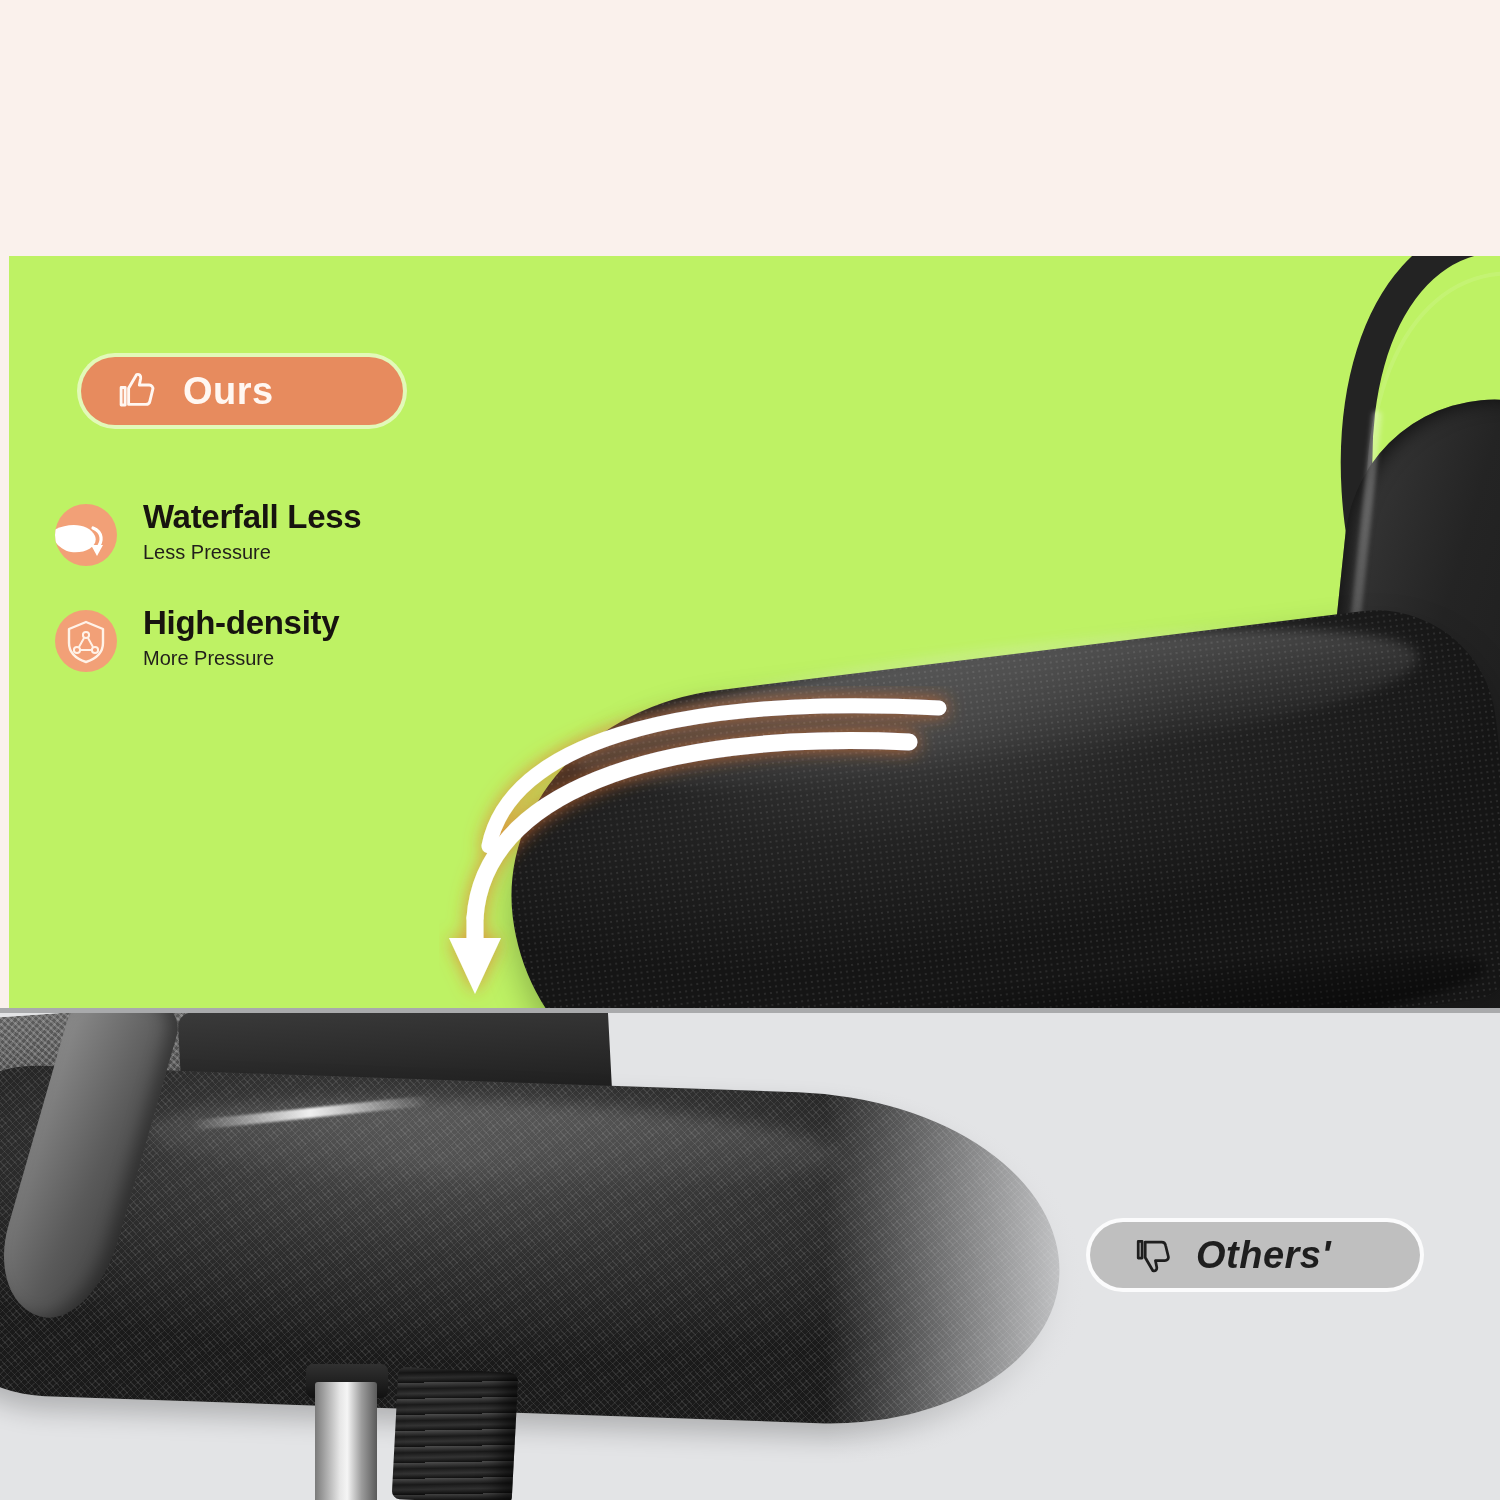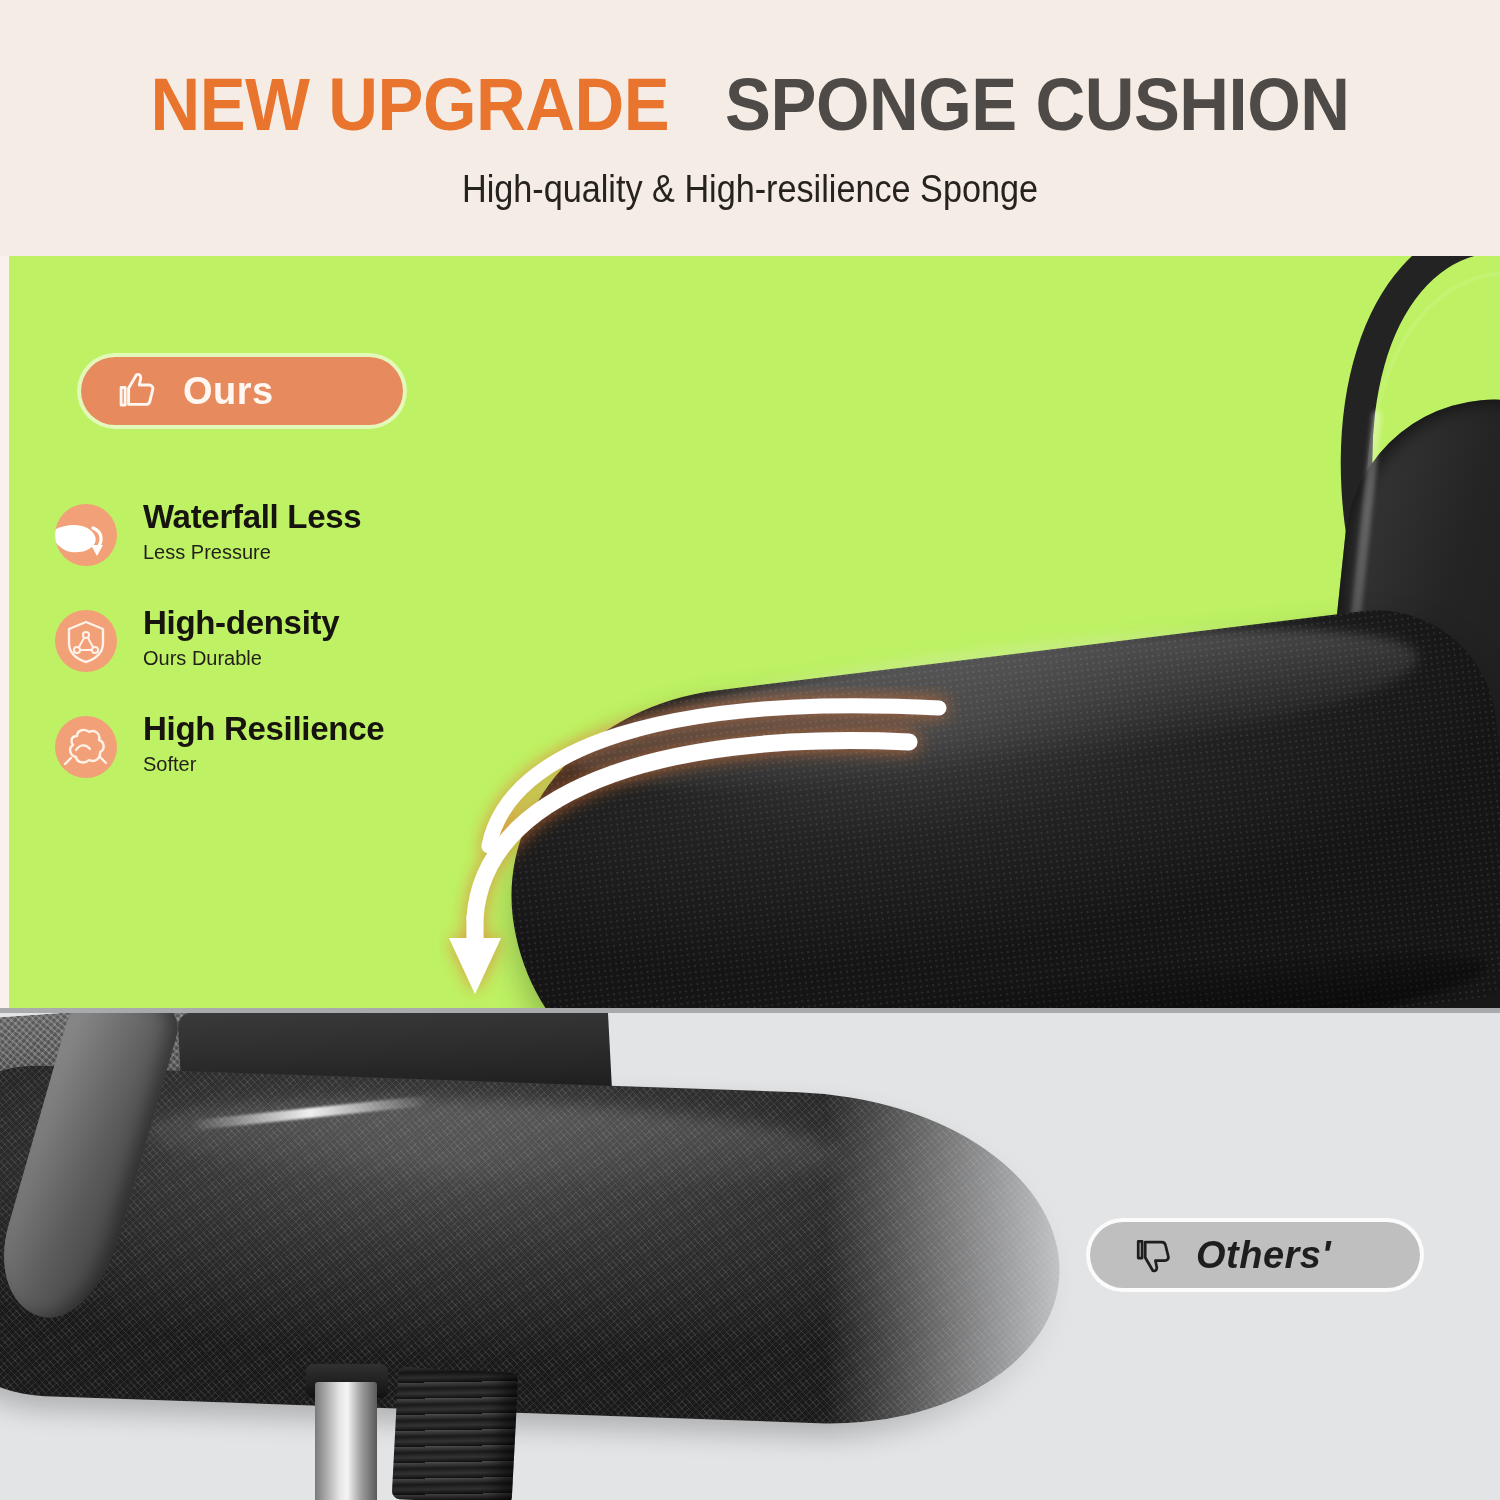--- a/index.html
+++ b/index.html
@@ -322,38 +322,24 @@
           <svg width="62" height="62" viewBox="0 0 62 62">
             <path d="M31 12 L48 19 V33 C48 43 40 49 31 52 C22 49 14 43 14 33 V19 Z" fill="none" stroke="#FFF2E8" stroke-width="2.4" stroke-linejoin="round"></path>
             <circle cx="31" cy="25" r="3.1" fill="none" stroke="#FFF2E8" stroke-width="2"></circle>
             <circle cx="22" cy="40" r="3.1" fill="none" stroke="#FFF2E8" stroke-width="2"></circle>
             <circle cx="40" cy="40" r="3.1" fill="none" stroke="#FFF2E8" stroke-width="2"></circle>
             <path d="M29 28 L24 37 M33 28 L38 37 M25 40 h12" stroke="#FFF2E8" stroke-width="2" fill="none"></path>
           </svg>
         </div>
         <div class="f-text">
           <div class="f-title">High-density</div>
-          <div class="f-sub">Ours Durable</div>
+          <div class="f-sub">More Pressure</div>
         </div>
       </div>
 
-      <div class="feature">
-        <div class="f-icon">
-          <svg width="62" height="62" viewBox="0 0 62 62">
-            <path d="M22 20 C22 14 30 12 34 16 C40 13 46 18 44 24 C50 26 50 34 45 36
-                     C46 42 40 47 34 44 C30 48 22 47 21 41 C15 40 13 32 18 29 C15 24 17 20 22 20 Z" fill="none" stroke="#FFF2E8" stroke-width="2.4" stroke-linejoin="round"></path>
-            <path d="M21 34 C25 28 31 28 35 33" fill="none" stroke="#FFF2E8" stroke-width="2.2" stroke-linecap="round"></path>
-            <path d="M16 42 L10 48 M45 41 L51 47" stroke="#FFF2E8" stroke-width="2.4" stroke-linecap="round"></path>
-          </svg>
-        </div>
-        <div class="f-text">
-          <div class="f-title">High Resilience</div>
-          <div class="f-sub">Softer</div>
-        </div>
-      </div>
 
     </div>
   </div>
 
   <div class="panel-divider"></div>
 
   <div class="bottom-panel">
     <div class="photo-bot">
       <div class="bot-backrest"></div>
       <div class="bot-backpad"></div>
@@ -372,22 +358,14 @@
 
   <div class="badge badge-others" style="z-index:70;">
     <svg width="44" height="44" viewBox="0 0 24 24">
       <path d="M3.4 4.6h2.1v9.1H3.4z" fill="none" stroke="#1E1E1E" stroke-width="1.5" stroke-linejoin="round"></path>
       <path d="M7.2 13.4 11.4 20.6c1.4.4 2.3-.6 2.1-1.9l-.7-3.6h5.1c1.3 0 2.2-1.1 1.9-2.3l-1.5-6.1c-.2-1-1.1-1.7-2.1-1.7H7.2z" fill="none" stroke="#1E1E1E" stroke-width="1.5" stroke-linejoin="round" stroke-linecap="round"></path>
     </svg>
     <span class="b-label">Others'</span>
   </div>
 
 
-  <div class="header-band">
-    <div class="title-row">
-      <span class="title-a">NEW UPGRADE</span>
-      <span>&nbsp;</span>
-      <span class="title-b">SPONGE CUSHION</span>
-    </div>
-    <div class="subtitle">High-quality &amp; High-resilience Sponge</div>
-  </div>
 
 </div>
 
 </body></html>

